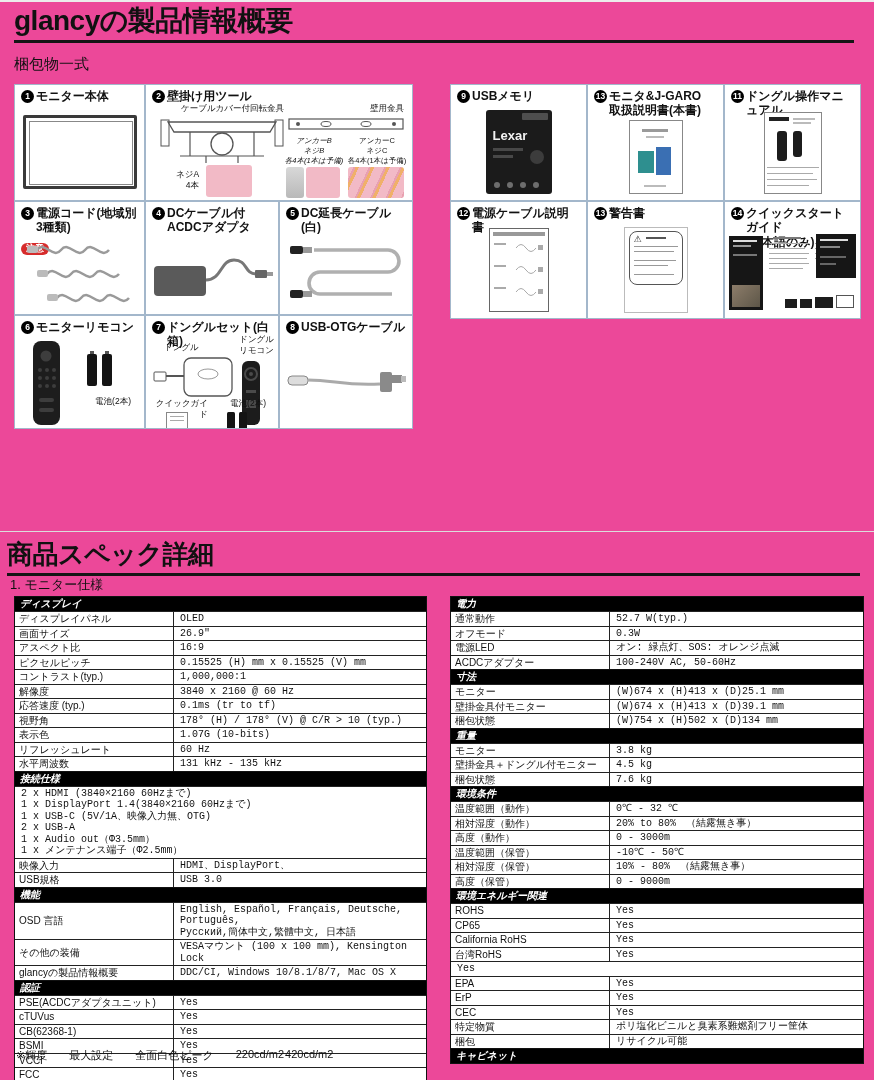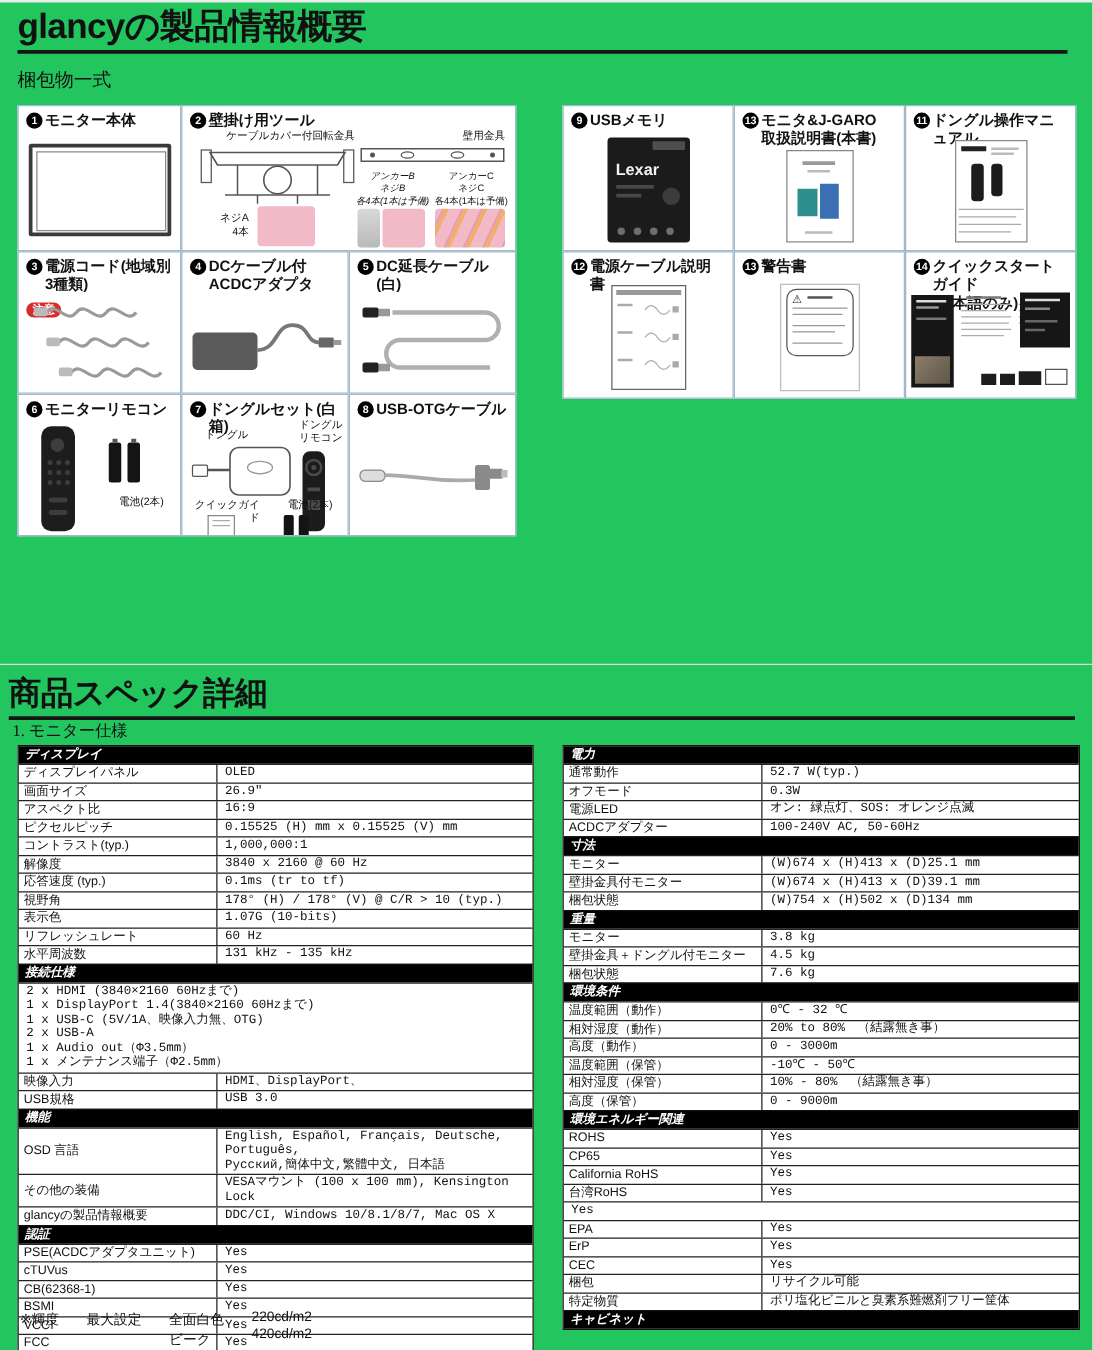--- a/index.html
+++ b/index.html
@@ -1,25 +1,25 @@
 <!DOCTYPE html>
 <html><head>
 <meta charset="utf-8">
 <style>
   html,body{margin:0;padding:0;background:#ffffff;}
-  .page{position:relative;width:874px;height:1080px;background:#22c55e;overflow:hidden;
+  .page{position:relative;width:874px;height:1080px;background:#ec4899;overflow:hidden;
         font-family:"Liberation Sans","DejaVu Sans",sans-serif;color:#111;}
   .page::before{content:"";position:absolute;top:0;left:0;right:0;height:2px;background:#ececec;}
 
   
   .h1{position:absolute;left:14px;right:20px;font-size:28px;font-weight:700;
       letter-spacing:-0.5px;border-bottom:3px solid #151515;padding-bottom:3px;line-height:1.15;}
   .h1.top{top:5px;}
   .h1.spec{top:540px;left:7px;right:14px;font-size:26px;}
-  .sub{position:absolute;font-size:15px;font-family:Liberation Serif, serif;}
+  .sub{position:absolute;font-size:15px;}
   .pagebreak{position:absolute;top:531px;left:0;right:0;height:1px;background:#dcdcdc;}
 
   
   .pkg-grid{position:absolute;display:grid;}
   .pkg-cell{border:1px solid #a3b7cb;position:relative;padding:4px 6px;overflow:hidden;background:#fff;}
   .pkg-title{display:flex;align-items:flex-start;font-size:12px;font-weight:600;line-height:1.2;gap:2px;}
   .pkg-label{white-space:pre-line;}
   .numcircle{flex:none;display:inline-flex;width:13px;height:13px;margin-top:1px;border-radius:50%;
              background:#000;color:#fff;font-size:8.5px;font-weight:700;align-items:center;justify-content:center;}
   .tiny{position:absolute;font-size:8.5px;line-height:1.25;text-align:right;white-space:pre-line;}
@@ -38,21 +38,21 @@
   .spec-row{display:flex;border-top:1px solid #222;min-height:12.5px;}
   .spec-table > :first-child{border-top:none;}
   .spec-label{width:150px;flex:none;padding:1px 4px;border-right:1px solid #222;
               display:flex;align-items:center;white-space:pre-line;line-height:11.5px;}
   .spec-value{flex:1;padding:1px 6px;display:flex;align-items:center;white-space:pre-line;line-height:11.5px;font-family:Liberation Mono, monospace;}
 
   .badge{display:inline-block;background:#d62c2c;color:#fff;border-radius:8px;
          font-size:9px;font-weight:700;padding:1px 5px;line-height:1.1;}
 
   .footnote{position:absolute;left:16px;top:1048px;font-size:11px;display:flex;gap:22px;align-items:flex-start;}
-  .fn-col{display:flex;flex-direction:column;gap:1px;}
+  .fn-col{display:flex;flex-direction:row;gap:1px;}
 
   svg{display:block;}
 </style>
 </head>
 <body>
 
 <div class="page">
 
   <div class="h1 top">glancyの製品情報概要</div>
   <div class="sub" style="left:14px;top:55px;">梱包物一式</div>
@@ -598,26 +598,26 @@
       </div>
       <div class="spec-row">
         <div class="spec-label">ErP</div>
         <div class="spec-value">Yes</div>
       </div>
       <div class="spec-row">
         <div class="spec-label">CEC</div>
         <div class="spec-value">Yes</div>
       </div>
       <div class="spec-row">
+        <div class="spec-label">特定物質</div>
+        <div class="spec-value">ポリ塩化ビニルと臭素系難燃剤フリー筐体</div>
+      </div>
+      <div class="spec-row">
         <div class="spec-label">梱包</div>
         <div class="spec-value">リサイクル可能</div>
-      </div>
-      <div class="spec-row">
-        <div class="spec-label">特定物質</div>
-        <div class="spec-value">ポリ塩化ビニルと臭素系難燃剤フリー筐体</div>
       </div>
       <div class="sec-header">キャビネット</div>
     </div>
 
   <div class="footnote">
     <span>※輝度</span>
     <span>最大設定</span>
     <div class="fn-col">
       <span>全面白色</span>
       <span>ピーク</span>

